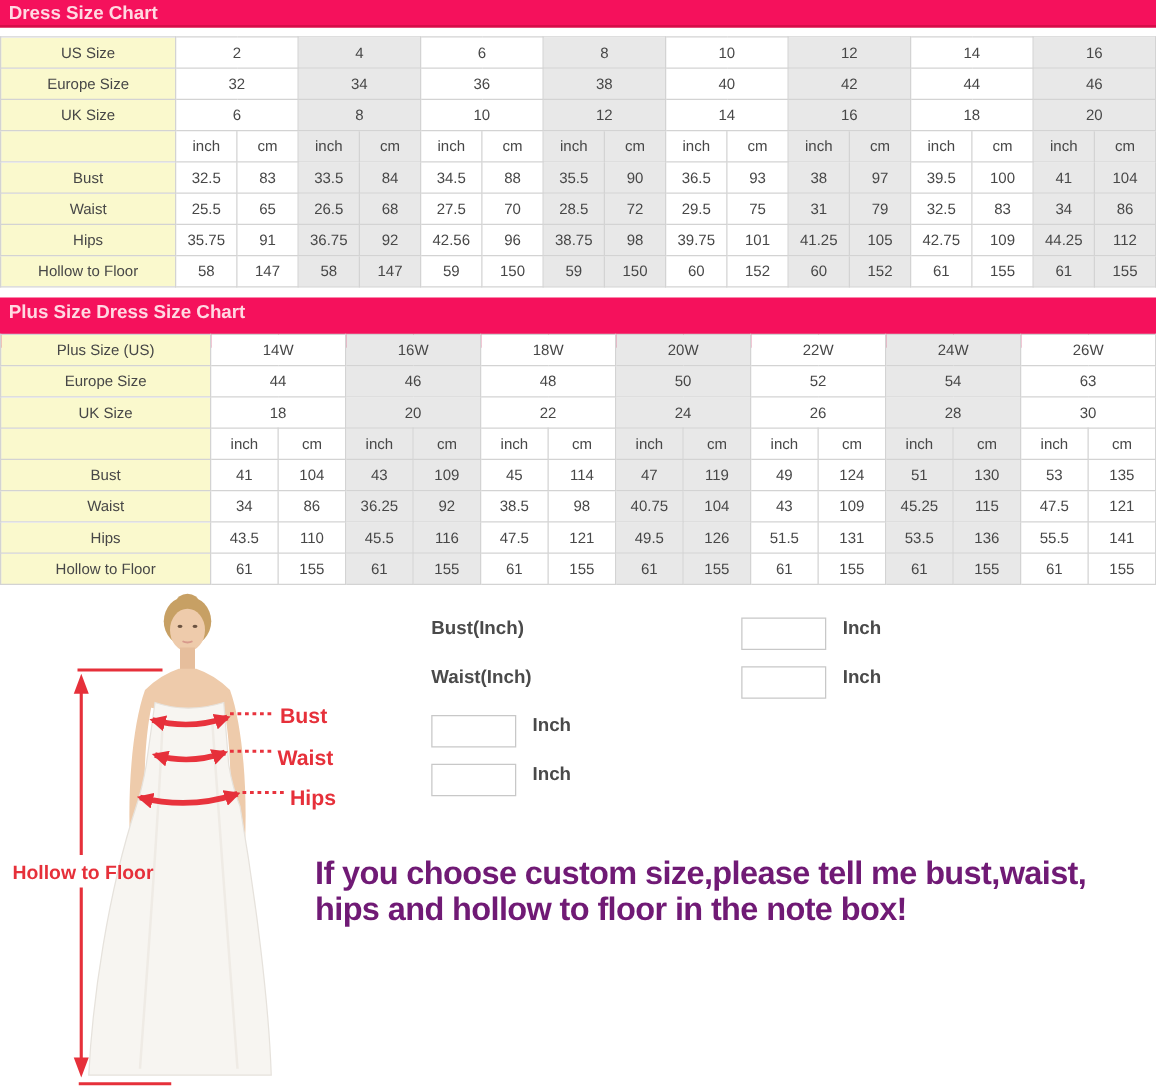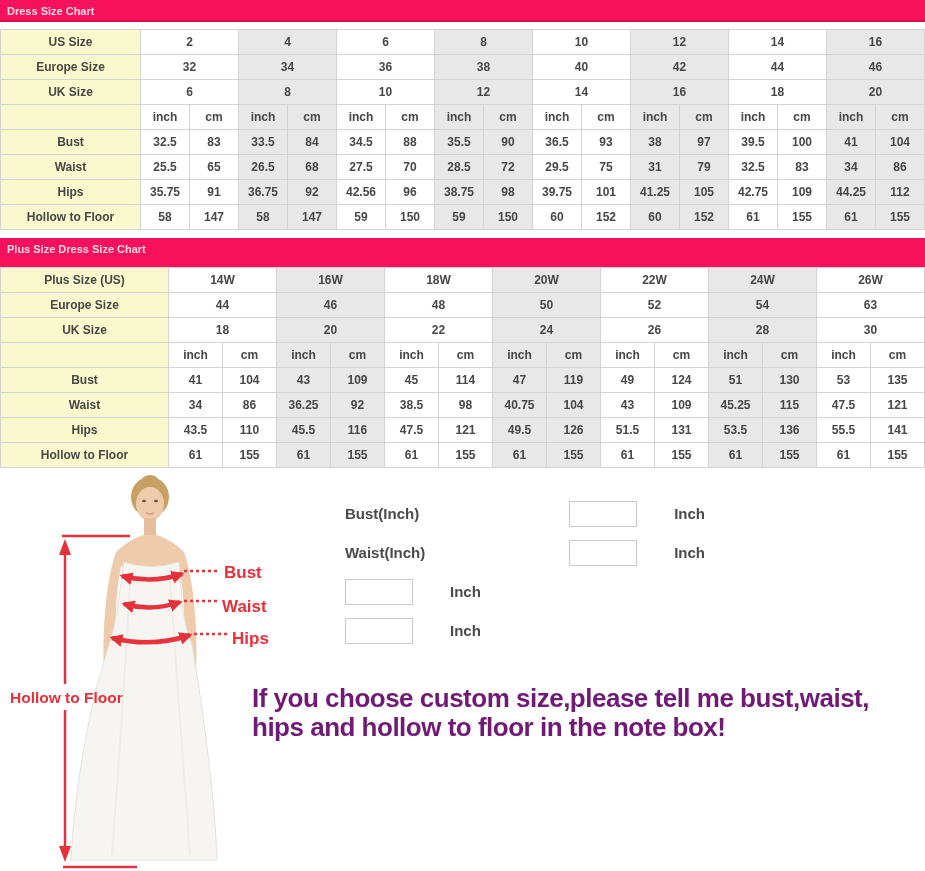--- a/index.html
+++ b/index.html
@@ -3,48 +3,48 @@
 <meta charset="utf-8">
 <style>
   html,body { margin:0; padding:0; background:#fff; }
   .canvas {
     position:relative; width:925px; height:871px; background:#ffffff;
     font-family:"Liberation Sans", sans-serif; overflow:hidden;
   }
   .bar {
     position:absolute; left:0; width:925px; height:22px;
     background:#F5115C; border-bottom:2px solid #D60D49;
-    color:#FFD9E2; font-size:11px; font-weight:bold; line-height:22px;
+    color:#FFD9E2; font-size:15px; font-weight:bold; line-height:22px;
     padding-left:7px; box-sizing:border-box;
   }
   table.sizetable {
     position:absolute; left:0; width:925px;
     border-collapse:collapse; table-layout:fixed;
-    font-size:12px; font-weight:bold; color:#474747;
+    font-size:12px; font-weight:normal; color:#474747;
   }
   table.sizetable td {
     border:1px solid #D3D3D3; text-align:center;
     height:24px; padding:0; overflow:hidden; white-space:nowrap;
   }
   td.lbl { background:#FAF9CD; }
   td.w   { background:#FFFFFF; }
   td.g   { background:#E8E8E8; }
 
   #bar1   { top:0; }
   #tbl1   { top:29px; }
   #bar2   { top:238px; height:40px; line-height:23px; }
   #tbl2   { top:267px; }
 
   #figure-svg { position:absolute; left:0; top:470px; }
 
   .form {
     position:absolute; left:345px; top:494px; width:360px;
   }
   .form-row {
-    display:flex; align-items:center; height:39px;gap:24px;
+    display:flex; align-items:flex-start; height:39px;
   }
   .form-label {
     flex:1; font-size:15px; font-weight:bold; color:#4A4A4A;
   }
   .form-input {
     width:60px; height:24px; border:1px solid #C8C8C8; background:#fff;
     margin-right:13px; font-size:13px; padding:0 3px;
     font-family:"Liberation Sans", sans-serif;
   }
   .form-unit { font-size:15px; font-weight:bold; color:#4A4A4A; }

